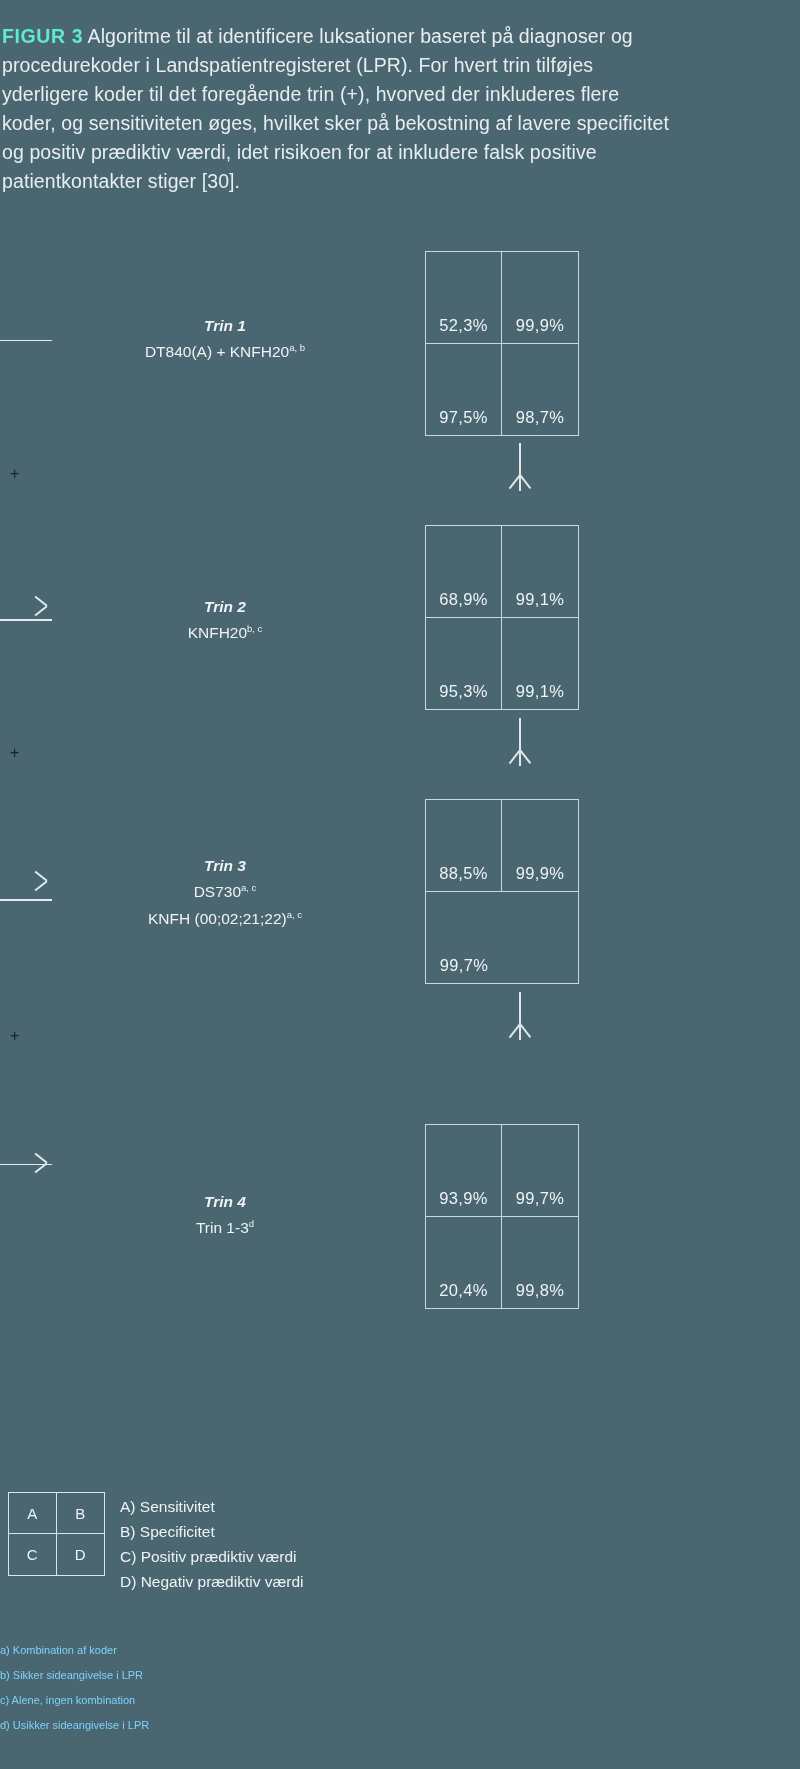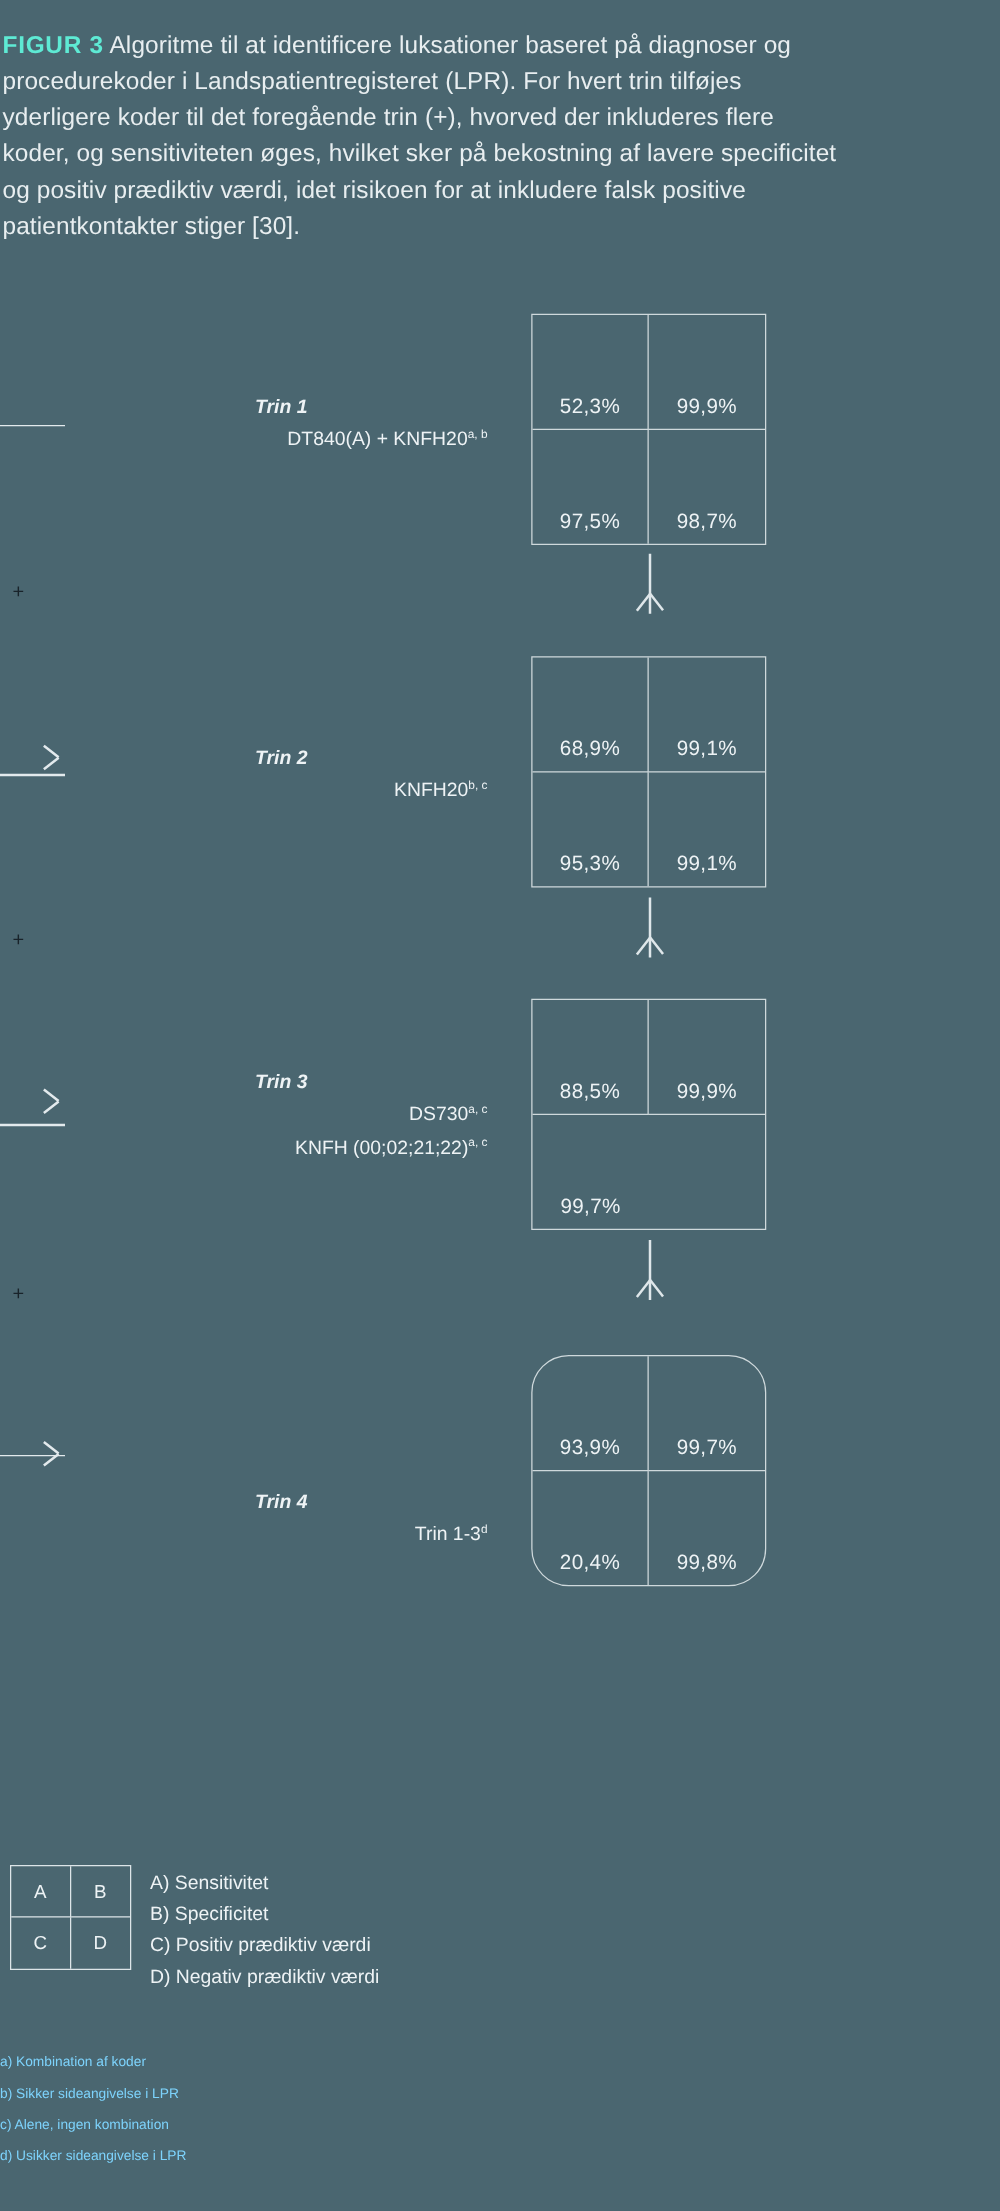--- a/index.html
+++ b/index.html
@@ -44,31 +44,30 @@
     font-style: italic;
     font-weight: bold;
     font-size: 15.5px;
     line-height: 21px;
     white-space: nowrap;
   }
   .step .codes {
     font-size: 15.5px;
     line-height: 23px;
     white-space: nowrap;
-    text-align: right;
   }
   .step .codes sup {
     font-size: 9.5px;
     vertical-align: super;
   }
 
   
   .metrics {
     position: absolute;
-    width: 188px;
+    width: 154px;
     border: 1.4px solid #cfd9dc;
     display: grid;
     grid-template-columns: 1fr 1fr;
     grid-template-rows: 1fr 1fr;
   }
   .metrics .cell {
     display: flex;
     align-items: flex-end;
     justify-content: center;
     padding-bottom: 8px;
@@ -241,21 +240,21 @@
     <div class="head"></div>
   </div>
 
   <div class="step" style="top:1143px;margin-top:48px;">
     <div class="title">Trin 4</div>
     <div class="codes">
       <span>Trin 1-3</span><sup>d</sup>
     </div>
   </div>
 
-  <div class="metrics" style="left:425px; top:1084px; height:185px;border-radius:30px;">
+  <div class="metrics" style="left:425px; top:1124px; height:185px;">
     <div class="cell c0">93,9%</div>
     <div class="cell c1">99,7%</div>
     <div class="cell c2">20,4%</div>
     <div class="cell c3">99,8%</div>
   </div>
 
   <div class="bracket" style="left:-48px; top:340px; width:100px; height:280px;"></div>
   <div class="rightarrowhead" style="left:36px; top:597px;"></div>
   <div class="plusmark" style="left:10px; top:466px;">+</div>
 

